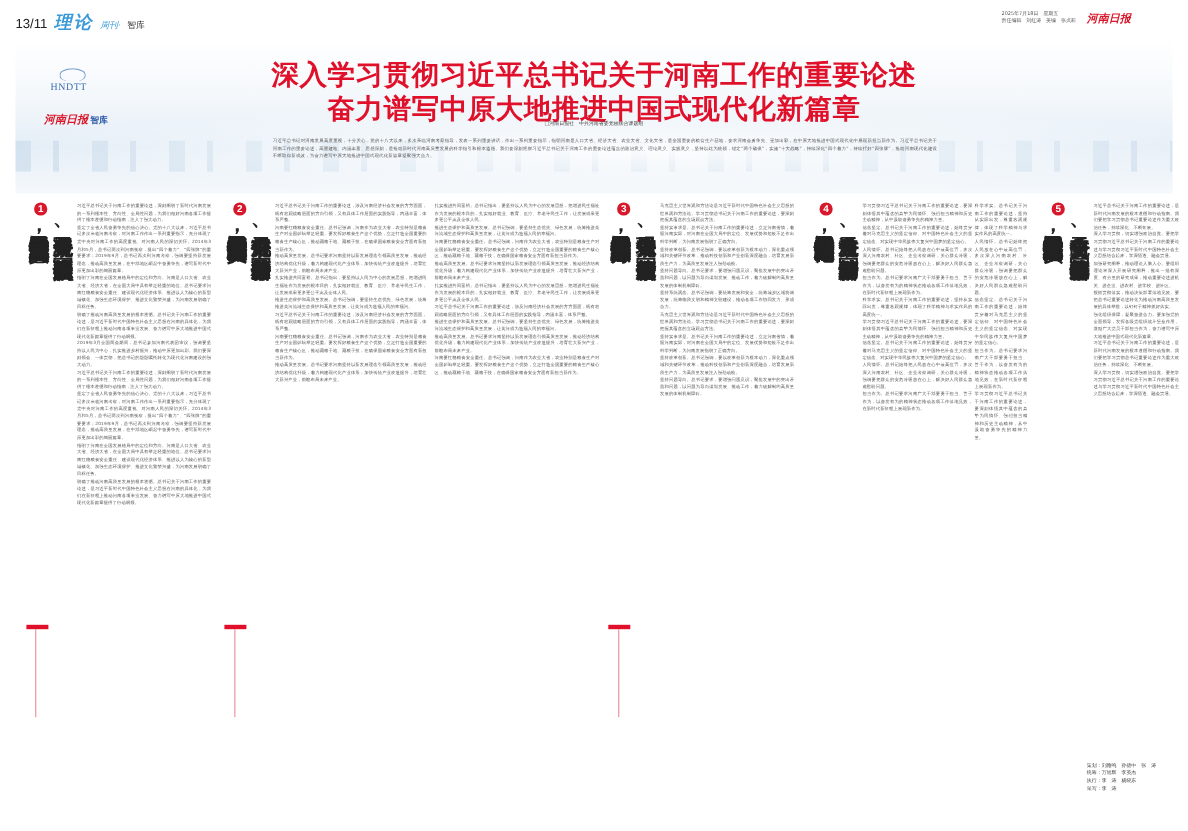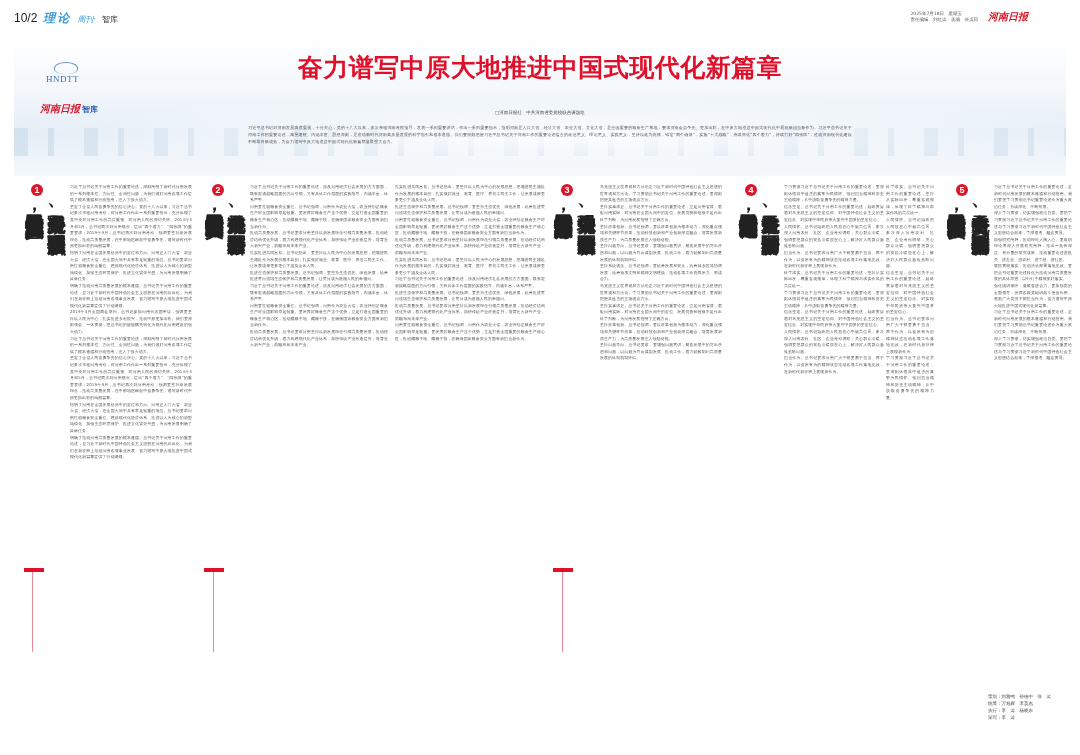--- a/index.html
+++ b/index.html
@@ -5,21 +5,21 @@
   * { box-sizing: border-box; margin: 0; padding: 0; }
   html, body { width: 1080px; height: 755px; overflow: hidden; background: #ffffff; }
   body { font-family: "DejaVu Sans", sans-serif; color: #333; position: relative; }
 
   .page { position: absolute; left: 0; top: 0; width: 1080px; height: 755px; background: #fff; }
 
   
   .masthead { position: absolute; left: 12px; top: 8px; width: 1056px; height: 20px; }
   .mh-left { position: absolute; left: 2px; top: 2px; display: flex; align-items: baseline; gap: 6px; }
   .mh-page { font-family: "Liberation Sans", sans-serif; font-size: 12px; color: #222; }
-  .mh-brand { font-family: "DejaVu Serif", serif; font-size: 12px; font-style: italic; font-weight: bold; color: #3a9ad9; letter-spacing: 2px; text-align: right; }
+  .mh-brand { font-family: "DejaVu Serif", serif; font-size: 16px; font-style: italic; font-weight: bold; color: #3a9ad9; letter-spacing: 2px; text-align: right; }
   .mh-sub { font-size: 8px; color: #3a9ad9; font-style: italic; }
   .mh-section { font-size: 8px; color: #333; }
   .mh-right { position: absolute; right: 40px; top: 2px; display: flex; align-items: center; gap: 10px; }
   .mh-meta { font-size: 4.5px; color: #555; line-height: 6px; text-align: left; }
   .mh-logo { font-family: "DejaVu Serif", serif; font-size: 10px; color: #d9172a; font-weight: bold; font-style: italic; }
 
   
   .hero { position: absolute; left: 14px; top: 36px; width: 1052px; height: 140px;
           background: linear-gradient(180deg, #ffffff 0%, #f3f7fb 40%, #e3edf6 70%, #f6f9fc 100%); overflow: hidden; }
   .hero-stripes { position: absolute; left: 0; top: 92px; width: 100%; height: 28px;
@@ -51,21 +51,21 @@
 
   .credits { position: absolute; left: 988px; top: 693px; font-size: 4.5px; line-height: 7px; color: #444; }
 </style>
 </head>
 <body>
 
 <div class="page">
 
   <div class="masthead">
     <div class="mh-left">
-      <span class="mh-page">10/2</span>
+      <span class="mh-page">13/11</span>
       <span class="mh-brand">理论</span>
       <span class="mh-sub">周刊·</span>
       <span class="mh-section">智库</span>
     </div>
     <div class="mh-right">
       <div class="mh-meta">
         <div>2025年7月18日　星期五</div>
         <div>责任编辑　刘红涛　美编　张贞莉</div>
       </div>
       <span class="mh-logo">河南日报</span>
@@ -77,20 +77,21 @@
     <div class="hero-swoosh"></div>
     <div class="hero-logo">
       <div class="hndtt-ring"></div>
       <div class="hndtt">HNDTT</div>
     </div>
     <div class="hero-brand">
       <span class="hero-brand-a">河南日报</span>
       <span class="hero-brand-b">智库</span>
     </div>
     <div class="headline">
+      <div class="hl-line">深入学习贯彻习近平总书记关于河南工作的重要论述</div>
       <div class="hl-line">奋力谱写中原大地推进中国式现代化新篇章</div>
     </div>
     <div class="byline">□河南日报社　中共河南省委党校联合课题组</div>
     <div class="lead">习近平总书记对河南发展高度重视，十分关心，党的十八大以来，多次亲临河南考察指导，发表一系列重要讲话，作出一系列重要指示，指明河南是人口大省、经济大省、农业大省、文化大省，是全国重要的粮食生产基地，要求河南奋勇争先、更加出彩，在中原大地推进中国式现代化中展现新担当新作为。习近平总书记关于河南工作的重要论述，高屋建瓴、内涵丰富、思想深刻，是推动新时代河南高质量发展的科学指引和根本遵循。我们要深刻把握习近平总书记关于河南工作的重要论述蕴含的政治意义、理论意义、实践意义，坚持以此为统领，锚定“两个确保”，实施“十大战略”，持续深化“四个着力”，持续打好“四张牌”，推动河南现代化建设不断取得新成效，为奋力谱写中原大地推进中国式现代化新篇章凝聚强大合力。</div>
   </div>
 
   <div>
     <div class="num-badge" style="left:31px; top:184px;">1</div>
     <div class="vtitle" style="left:46px; top:200px; height:420px;">凝聚奋勇争先、谱写新篇的强大共识</div>
     <div class="vtitle sub" style="left:24px; top:200px; height:420px;">充分认识习近平总书记关于河南工作重要论述的重大意义，</div>

